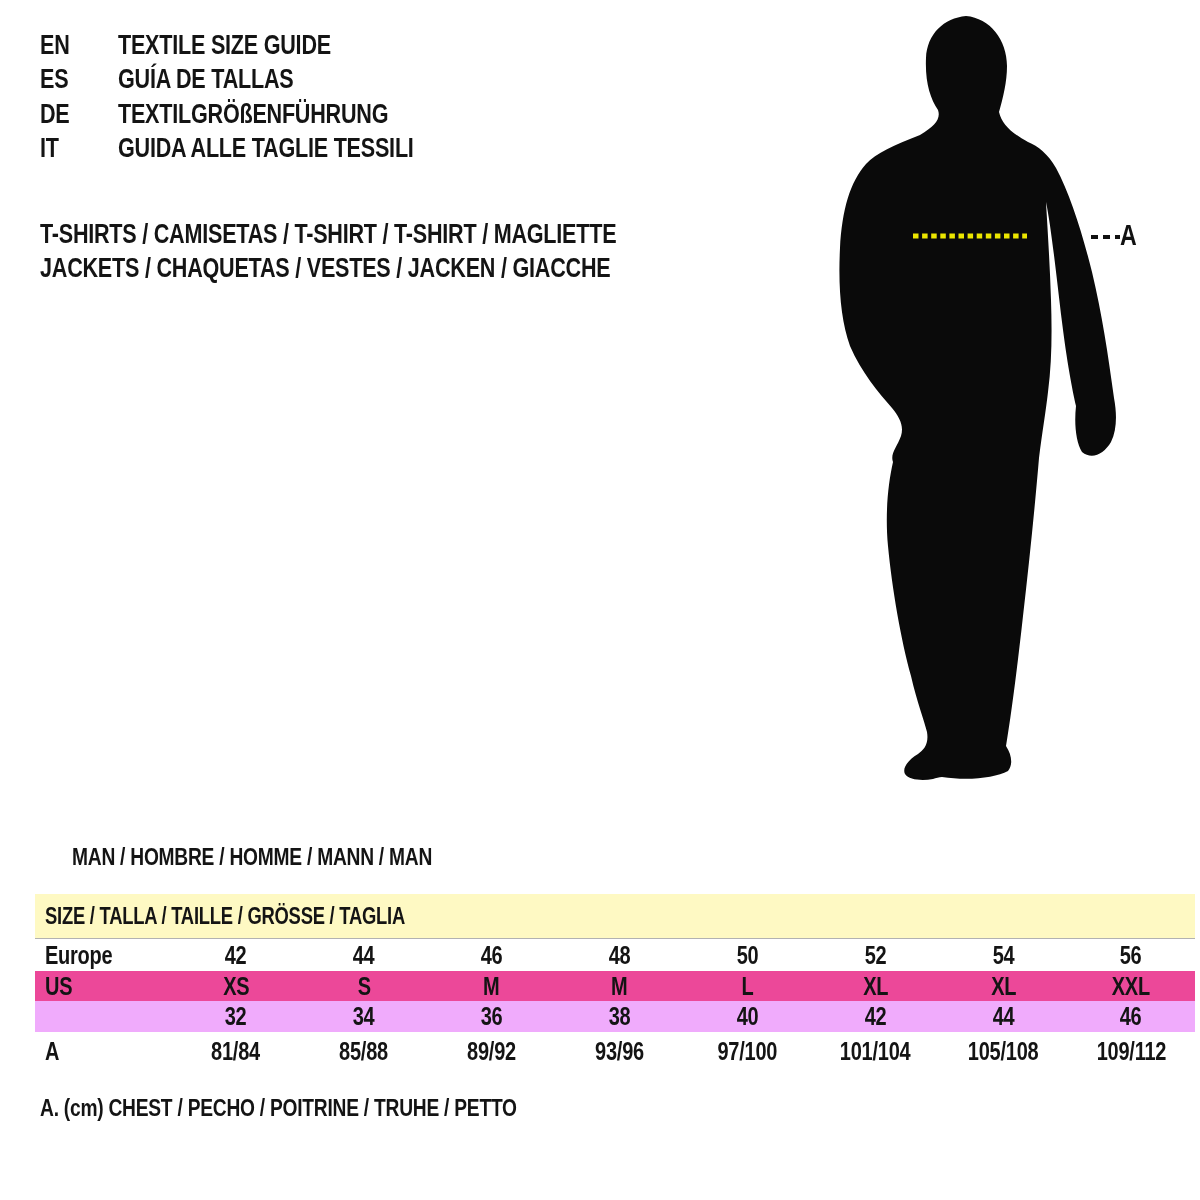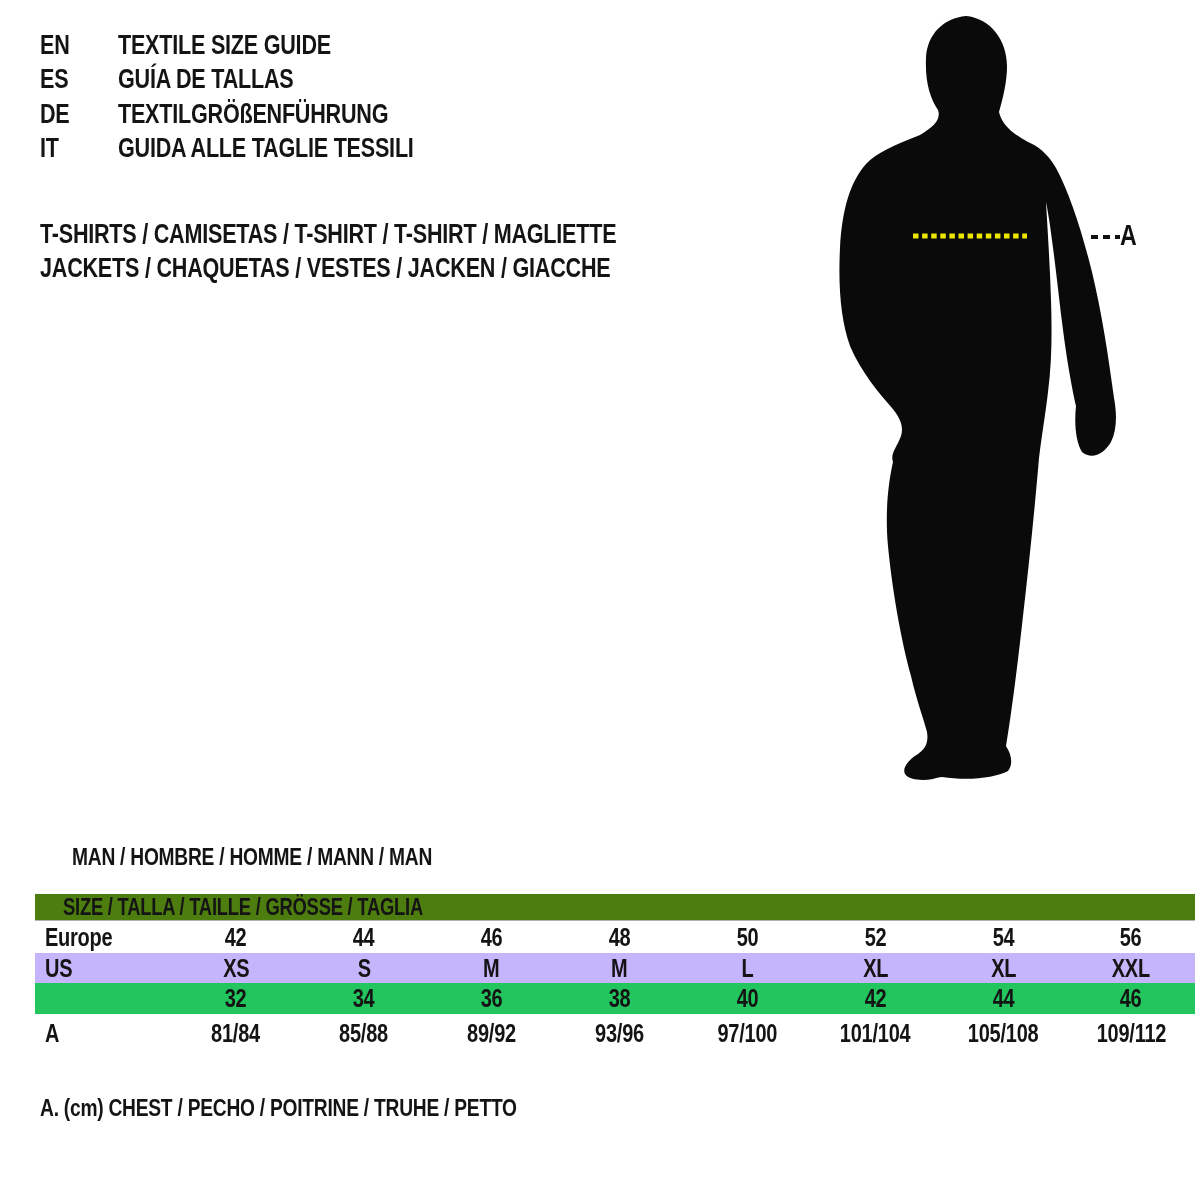--- a/index.html
+++ b/index.html
@@ -25,30 +25,30 @@
     position:absolute;left:1118px;top:219px;width:36px;text-align:left;
     font-weight:bold;font-size:29px;color:#111;
   }
 
   
   .man-heading{position:absolute;left:40px;top:843px;font-weight:bold;font-size:24px;margin-left:32px;}
 
   
   .size-table{position:absolute;left:35px;top:894px;width:1160px;font-weight:bold;}
   .st-header{
-    height:27px;background:#4d7c0f;border-bottom:1px solid #b2b2b2;
-    display:flex;align-items:center;padding-left:28px;box-sizing:border-box;
+    height:45px;background:#fef9c3;border-bottom:1px solid #b2b2b2;
+    display:flex;align-items:center;padding-left:10px;box-sizing:border-box;
     font-size:23px;
   }
   .st-row{display:grid;grid-template-columns:137px repeat(8,1fr);align-items:center;font-size:25px;}
   .st-row .st-label{padding-left:10px;text-align:left;}
   .st-row .st-cell{text-align:center;}
   .row-europe{height:32px;background:#ffffff;}
-  .row-us{height:30px;background:#c4b5fd;}
-  .row-intl{height:31px;background:#22c55e;}
+  .row-us{height:30px;background:#ec4899;}
+  .row-intl{height:31px;background:#f0abfc;}
   .row-chest{height:38px;background:#ffffff;}
 
   
   .footnote{position:absolute;left:40px;top:1094px;font-weight:bold;font-size:24px;}
 </style>
 </head>
 <body>
 
 <div class="canvas">
 

